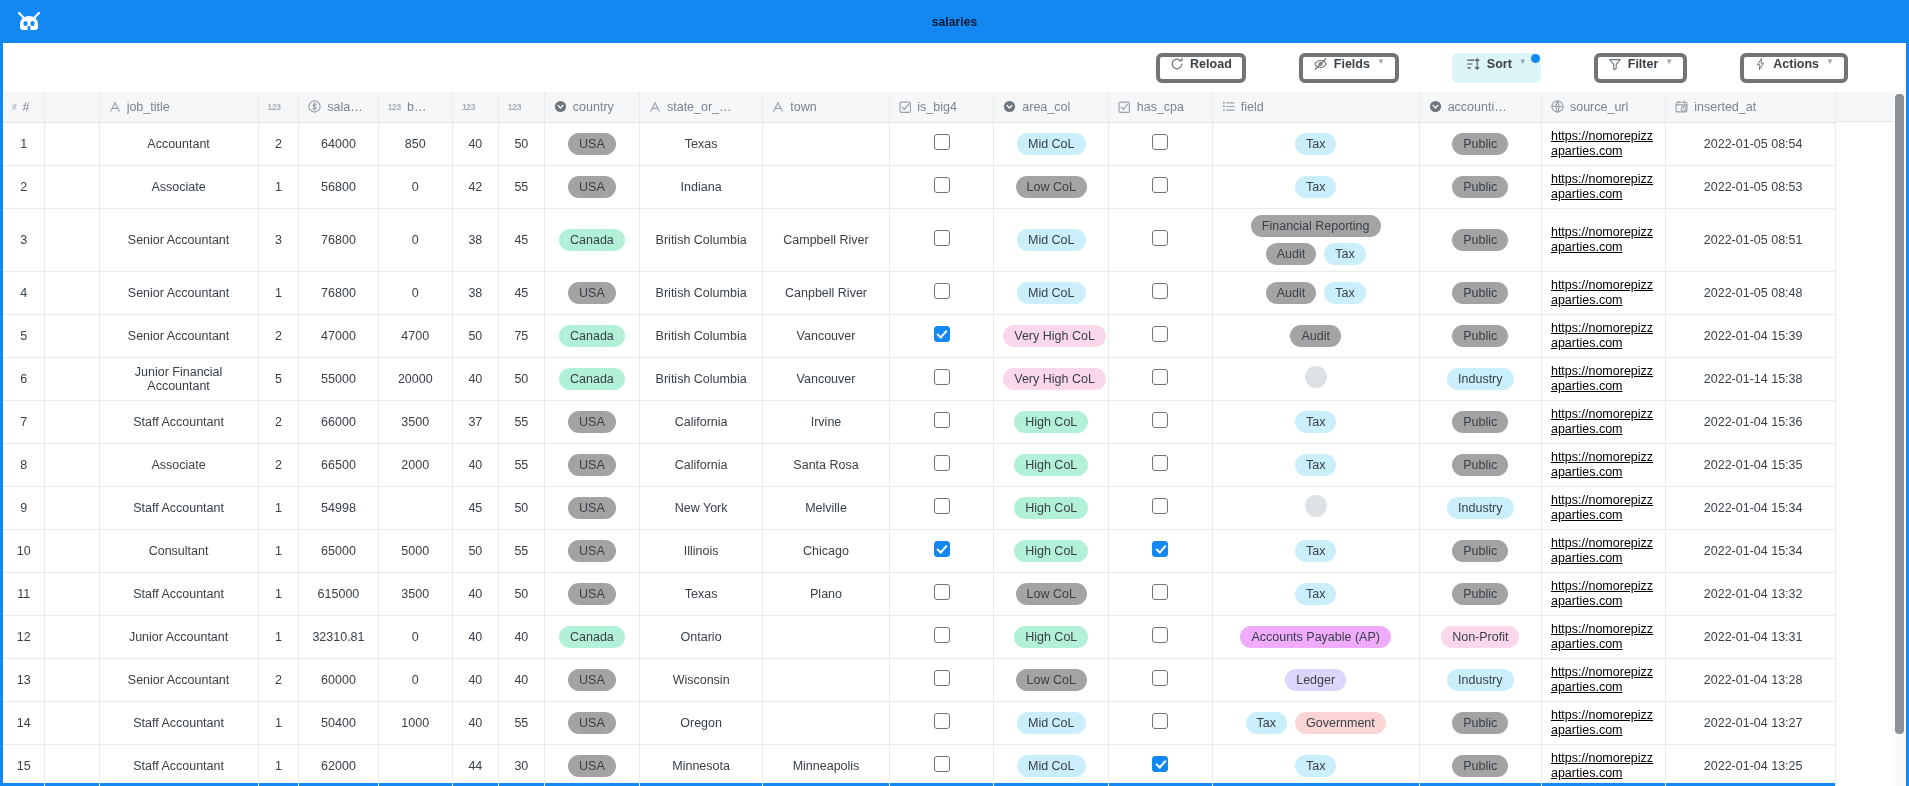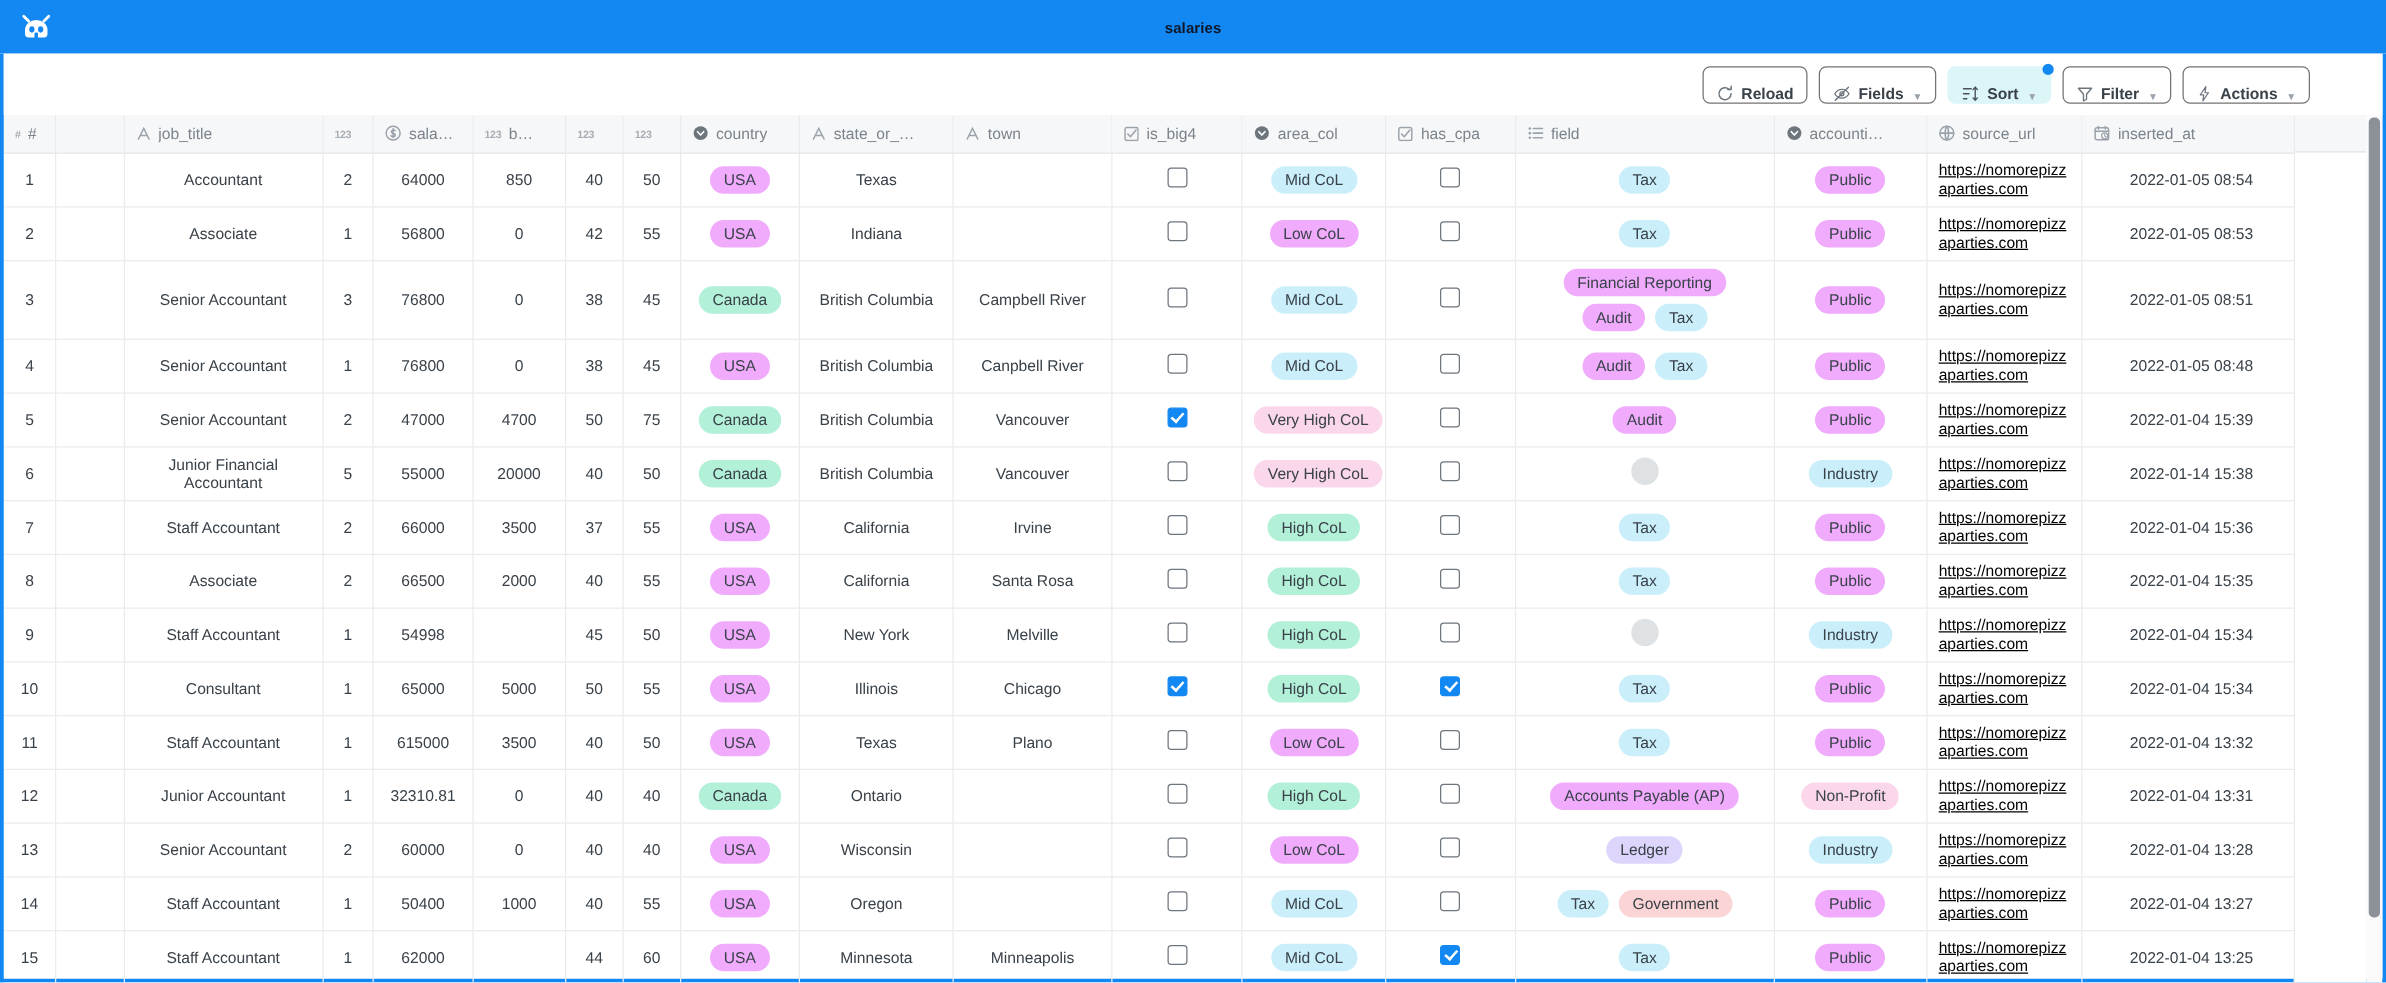--- a/index.html
+++ b/index.html
@@ -49,32 +49,33 @@
     background: #ffffff;
     display: flex;
     align-items: center;
     justify-content: flex-end;
     padding-right: 58px;
     gap: 9px;
   }
   .tbtn {
     position: relative;
     height: 30px;
-    border: 1px solid #737373;
+    border: 4px solid #737373;
     border-radius: 6px;
     background: #ffffff;
     display: flex;
-    align-items: flex-end;
+    align-items: flex-start;
     gap: 6px;
     padding: 0 10px;
     font-size: 12.5px;
     font-weight: bold;
     color: #394149;
     cursor: pointer;
     white-space: nowrap;
+    margin-left: 44px;
   }
   .tbtn.active {
     background: #dcf5f7;
     border-color: #dcf5f7;
   }
   .tbtn .caret {
     font-size: 8px;
     color: #9aa2ab;
     margin-left: 1px;
   }
@@ -160,21 +161,21 @@
   .pill {
     display: inline-block;
     border-radius: 11px;
     padding: 4px 11px;
     font-size: 12.5px;
     line-height: 14px;
     color: #394149;
     white-space: nowrap;
   }
   .pill-wrap { display: flex; flex-wrap: wrap; gap: 6px 8px; justify-content: center; align-items: flex-end; }
-  .p-blue    { background: #f0abfc; }
+  .p-blue    { background: #a3a3a3; }
   .p-green   { background: #b3f0d8; }
   .p-cyan    { background: #caeffb; }
   .p-pink    { background: #fbd7ec; }
   .p-rose    { background: #fbd5d5; }
   .p-violet  { background: #ddd5fb; }
   .p-gray    { background: #f0abfc; }
   .p-empty {
     display: inline-block;
     width: 22px; height: 22px;
     border-radius: 50%;
@@ -842,21 +843,21 @@
             <td class="c-text">2022-01-04 13:27</td>
           </tr>
           <tr>
             <td class="c-idx">15</td>
             <td></td>
             <td class="c-text">Staff Accountant</td>
             <td class="c-num">1</td>
             <td class="c-num">62000</td>
             <td class="c-num"></td>
             <td class="c-num">44</td>
-            <td class="c-num">60</td>
+            <td class="c-num">30</td>
             <td class="c-center"><span class="pill p-blue">USA</span></td>
             <td class="c-text">Minnesota</td>
             <td class="c-text">Minneapolis</td>
             <td class="c-center"><span class="cbx"></span></td>
             <td class="c-center"><span class="pill p-cyan">Mid CoL</span></td>
             <td class="c-center"><span class="cbx on"></span></td>
             <td class="c-center">
               <div class="pill-wrap">
                 <span class="pill p-cyan">Tax</span>
               </div>

